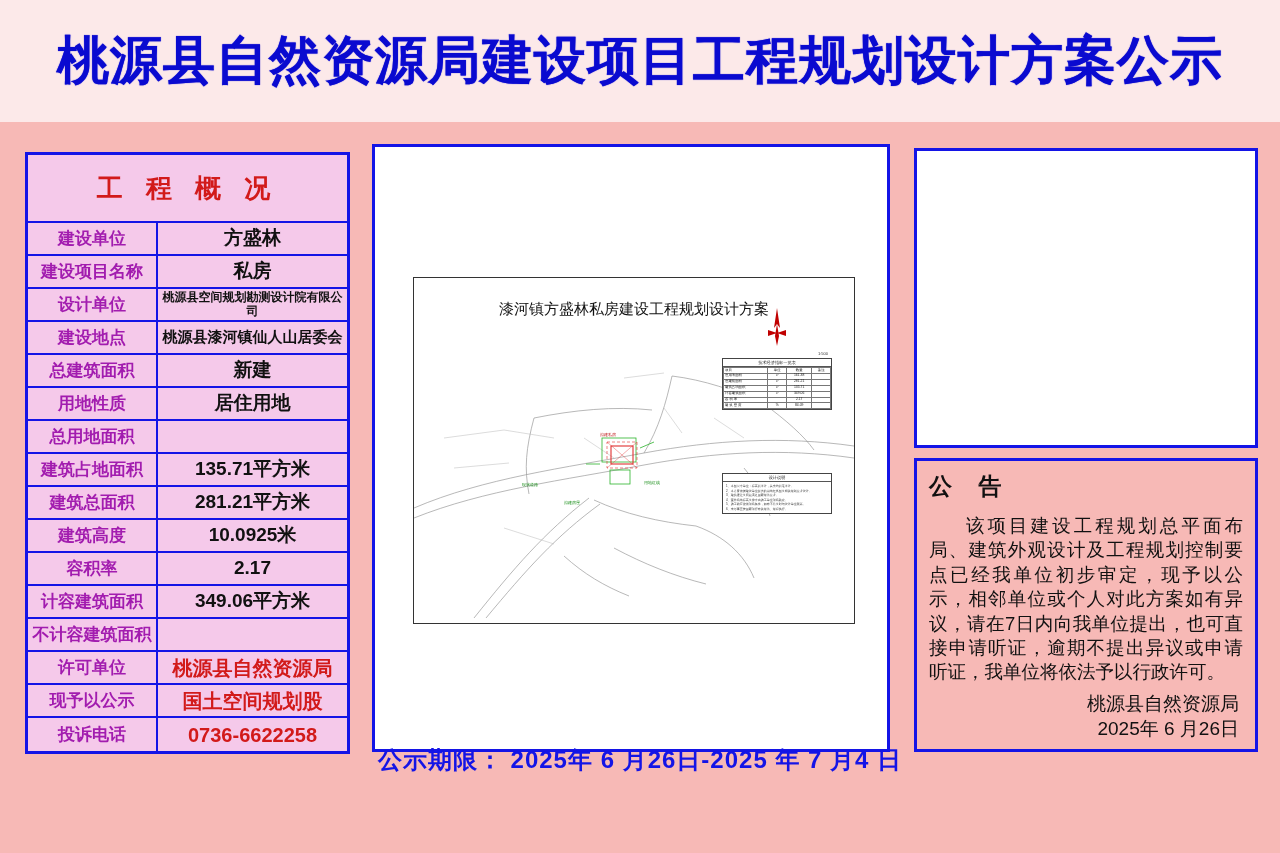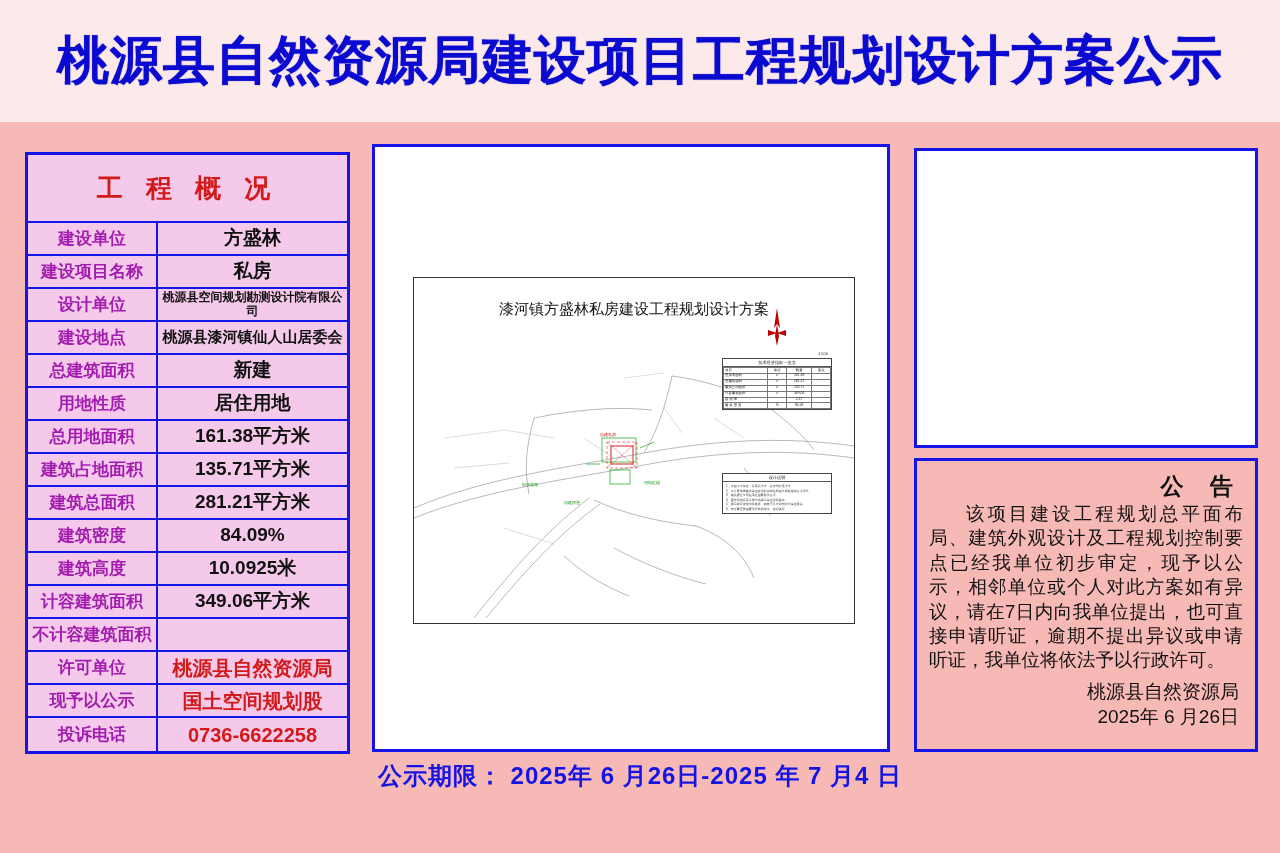--- a/index.html
+++ b/index.html
@@ -245,26 +245,26 @@
     left: 914px;
     top: 458px;
     width: 344px;
     height: 294px;
     border: 3px solid #1414e6;
     background: #f7b9b6;
     box-sizing: border-box;
     padding: 10px 12px 8px 12px;
   }
   .notice-title {
-    text-align: right;
+    text-align: left;
     font-size: 23px;
     font-weight: bold;
     color: #111;
     letter-spacing: 10px;
-    margin-bottom: 0;
+    margin-bottom: 12px;
   }
   .notice-body {
     font-size: 18.5px;
     color: #111;
     line-height: 1.32;
     text-indent: 2em;
     text-align: justify;
     font-weight: normal;
   }
   .notice-sign {
@@ -273,21 +273,21 @@
     font-size: 19px;
     color: #111;
     line-height: 1.35;
     padding-right: 4px;
   }
 
   
   .footer {
     position: absolute;
     left: 0;
-    top: 760px;
+    top: 744px;
     width: 1280px;
     text-align: center;
     font-size: 24px;
     font-weight: bold;
     color: #1414e6;
     letter-spacing: 1px;
   }
   .footer span { white-space: nowrap; }
 </style>
 </head>
@@ -321,37 +321,36 @@
     <div class="info-row">
       <div class="info-label">总建筑面积</div>
       <div class="info-value">新建</div>
     </div>
     <div class="info-row">
       <div class="info-label">用地性质</div>
       <div class="info-value">居住用地</div>
     </div>
     <div class="info-row">
       <div class="info-label">总用地面积</div>
-      <div class="info-value">161.38平方米</div>
     </div>
     <div class="info-row">
       <div class="info-label">建筑占地面积</div>
       <div class="info-value">135.71平方米</div>
     </div>
     <div class="info-row">
       <div class="info-label">建筑总面积</div>
       <div class="info-value">281.21平方米</div>
     </div>
     <div class="info-row">
-      <div class="info-label">建筑密度</div>
-      <div class="info-value">84.09%</div>
-    </div>
-    <div class="info-row">
       <div class="info-label">建筑高度</div>
       <div class="info-value">10.0925米</div>
+    </div>
+    <div class="info-row">
+      <div class="info-label">容积率</div>
+      <div class="info-value">2.17</div>
     </div>
     <div class="info-row">
       <div class="info-label">计容建筑面积</div>
       <div class="info-value">349.06平方米</div>
     </div>
     <div class="info-row">
       <div class="info-label">不计容建筑面积</div>
       <div class="info-value empty"></div>
     </div>
     <div class="info-row">

